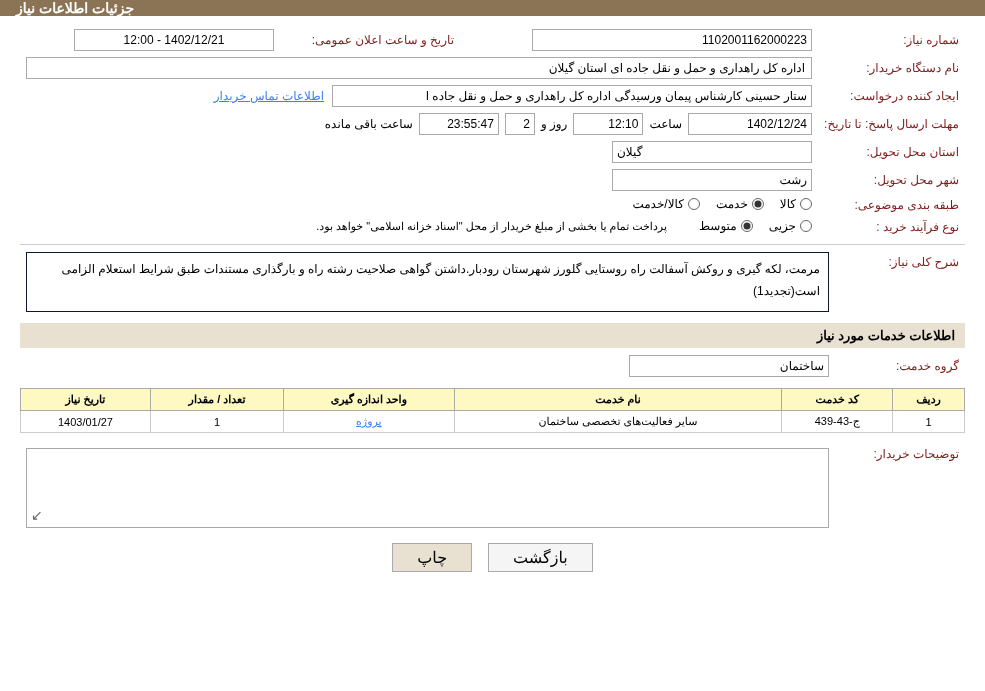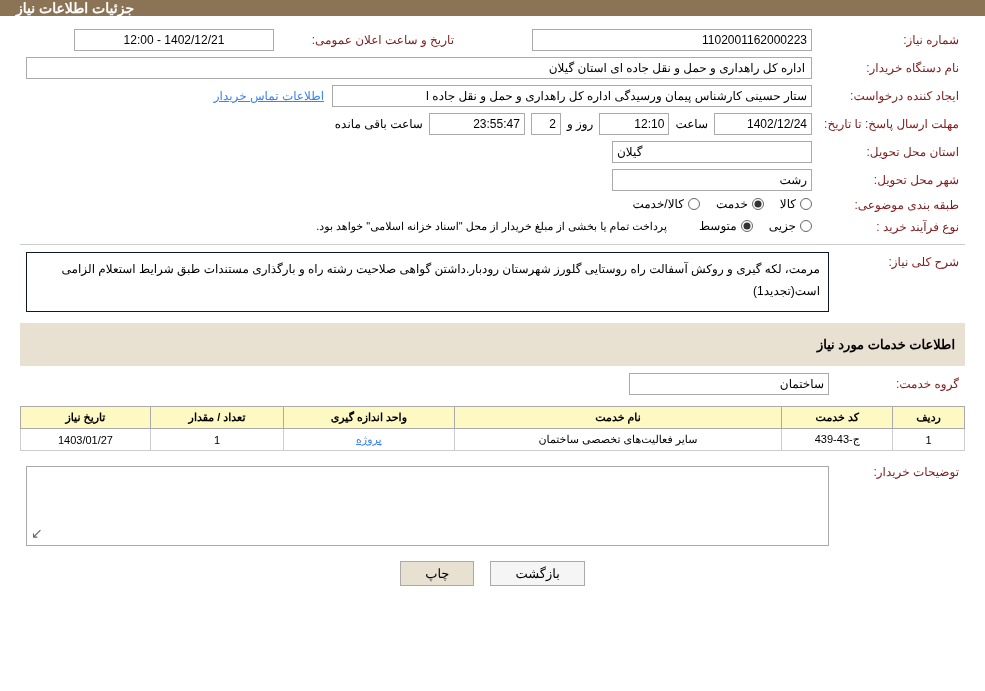--- a/index.html
+++ b/index.html
@@ -57,21 +57,21 @@
     .full-width-box {
       border: 1px solid #aaa;
       background: #fff;
       padding: 3px 6px;
       width: 100%;
       min-height: 22px;
       text-align: right;
     }
     .section-title {
       background: #e8e0d0;
-      padding: 14px 10px;
+      padding: 5px 10px;
       font-weight: bold;
       font-size: 13px;
       margin: 8px 0 4px 0;
       text-align: right;
     }
     .link-blue {
       color: #3b82f6;
       text-decoration: underline;
       cursor: pointer;
     }
@@ -154,21 +154,21 @@
       display: flex;
       justify-content: center;
       gap: 16px;
       margin-top: 12px;
       margin-bottom: 10px;
     }
     .btn {
       padding: 4px 24px;
       border: 1px solid #aaa;
       cursor: pointer;
-      font-size: 13px;
+      font-size: 16px;
       font-family: Tahoma, Arial, sans-serif;
       background: #f5f5f5;
     }
     .btn-print {
       background: #e8e0d0;
     }
     .btn-back {
       background: #f5f5f5;
     }
     .row-flex {
@@ -227,32 +227,32 @@
             </div>
             <span class="link-blue">اطلاعات تماس خریدار</span>
           </div>
         </td>
       </tr>
 
       <tr>
         <td class="label-cell">مهلت ارسال پاسخ: تا تاریخ:</td>
         <td class="value-cell" colspan="3">
           <div class="row-flex">
-            <div class="input-box" style="width:98px;">
+            <div class="input-box" style="width:124px;">
               <span>1402/12/24</span>
             </div>
             <span>ساعت</span>
             <div class="input-box" style="width:70px;">
               <span>12:10</span>
             </div>
             <span>روز و</span>
             <div class="input-box" style="width:30px;">
               <span>2</span>
             </div>
-            <div class="input-box" style="width:96px;">
+            <div class="input-box" style="width:80px;">
               <span>23:55:47</span>
             </div>
             <span>ساعت باقی مانده</span>
           </div>
         </td>
       </tr>
 
       <tr>
         <td class="label-cell">استان محل تحویل:</td>
         <td class="value-cell" colspan="3">

